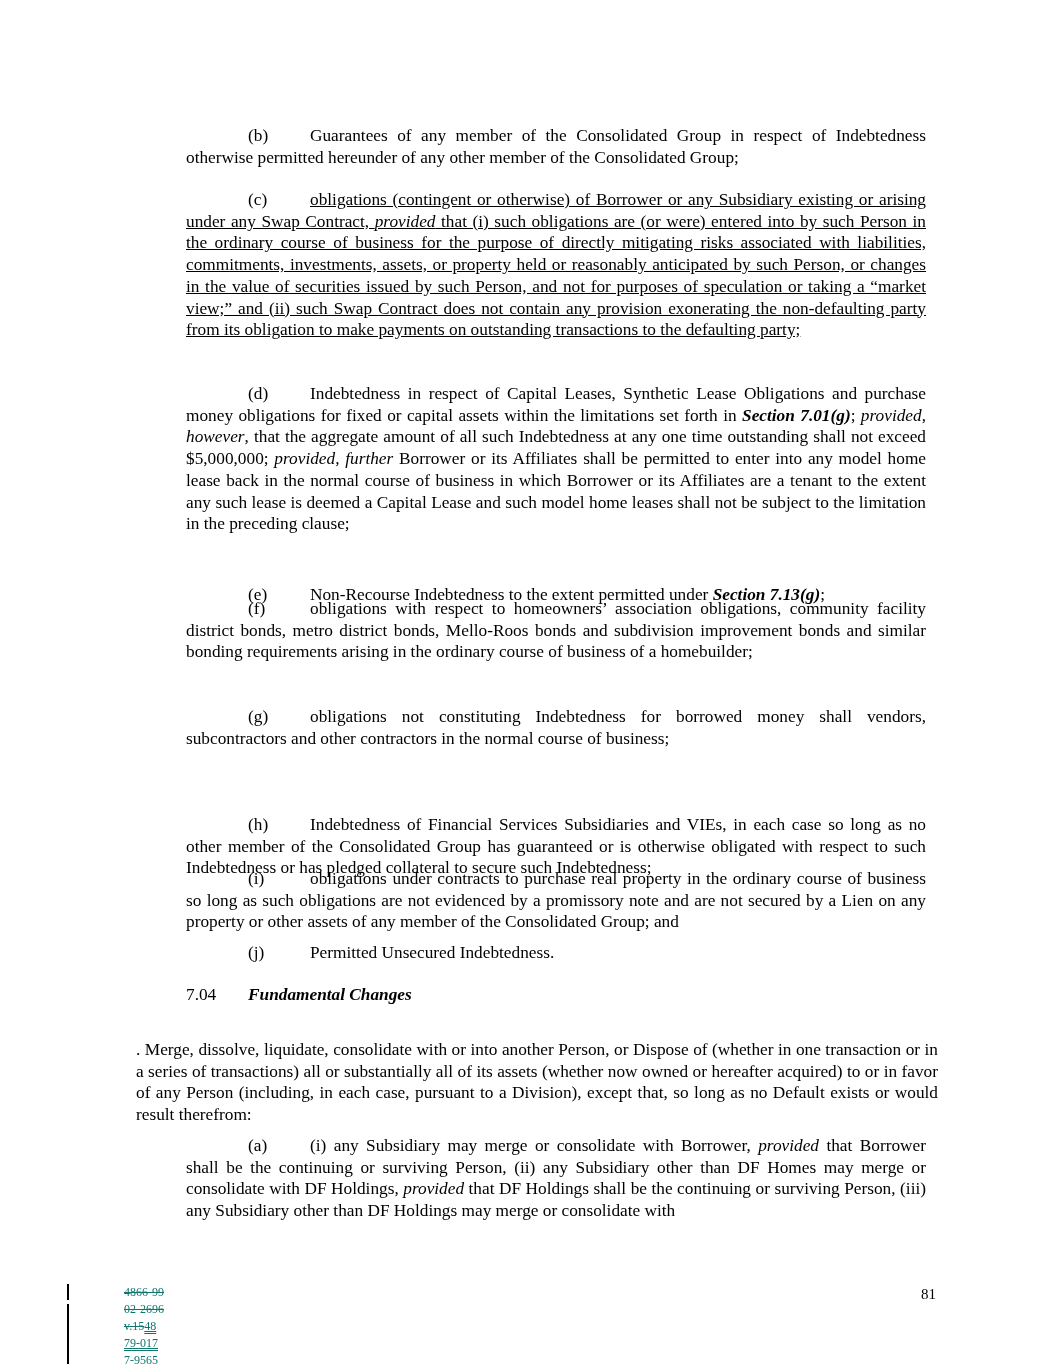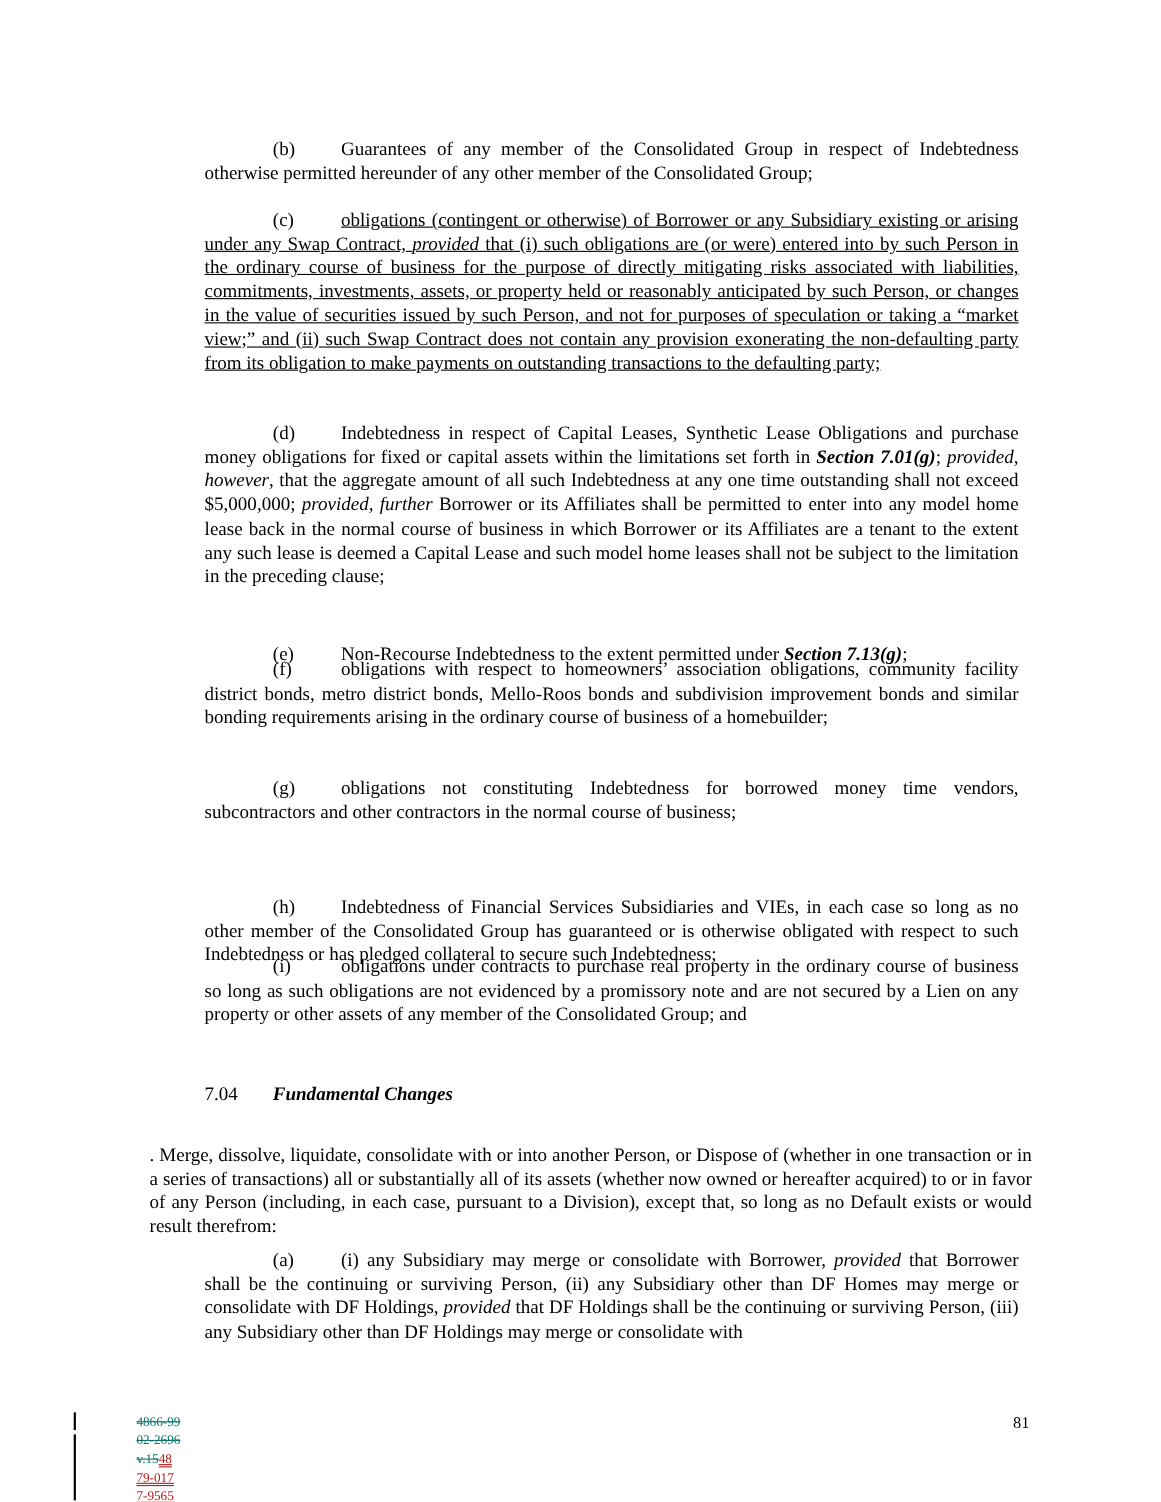--- a/index.html
+++ b/index.html
@@ -15,21 +15,21 @@
   }
   .para .lbl { display: inline-block; width: 62px; }
   .para .first { padding-left: 62px; }
   .heading { position: absolute; left: 186px; top: 984px; margin: 0; }
   .heading .num { display: inline-block; width: 62px; }
   .heading .title { font-weight: bold; font-style: italic; }
   .body-full { position: absolute; left: 124px; width: 802px; top: 1027px; text-align: justify; text-align-last: left; margin: 12px; }
   .page-number { position: absolute; left: 921px; top: 1284px; font-size: 15px; }
   .footer-code { position: absolute; left: 124px; top: 1284px; font-size: 12px; line-height: 17px; }
   .footer-code .del { color: #0f766e; text-decoration: line-through; }
-  .footer-code .ins { color: #b91c1c; text-decoration: underline double; }
+  .footer-code .ins { color: #0f766e; text-decoration: underline double; }
   .change-bar { position: absolute; left: 67px; width: 2px; background: #000; }
   .bi { font-weight: bold; font-style: italic; }
 </style>
 </head>
 <body>
 
 <div class="page">
 
   <p class="para" style="top:125px;">
     <span class="first"></span><span class="lbl">(b)</span><span class="segs"><span>Guarantees of any member of the Consolidated Group in respect of Indebtedness otherwise permitted hereunder of any other member of the Consolidated Group;</span></span>
@@ -45,31 +45,34 @@
 
   <p class="para" style="top:556px;margin-top:28px;">
     <span class="first"></span><span class="lbl">(e)</span><span class="segs"><span>Non-Recourse Indebtedness to the extent permitted under </span><span class="bi">Section 7.13(g)</span><span>;</span></span>
   </p>
 
   <p class="para" style="top:598px;">
     <span class="first"></span><span class="lbl">(f)</span><span class="segs"><span>obligations with respect to homeowners’ association obligations, community facility district bonds, metro district bonds, Mello-Roos bonds and subdivision improvement bonds and similar bonding requirements arising in the ordinary course of business of a homebuilder;</span></span>
   </p>
 
   <p class="para" style="top:706px;">
-    <span class="first"></span><span class="lbl">(g)</span><span class="segs"><span>obligations not constituting Indebtedness for borrowed money time vendors, subcontractors and other contractors in the normal course of business;</span></span>
+    <span class="first"></span><span class="lbl">(g)</span><span class="segs"><span>obligations not constituting Indebtedness for borrowed money shall vendors, subcontractors and other contractors in the normal course of business;</span></span>
   </p>
 
   <p class="para" style="top:770px;margin-top:44px;">
     <span class="first"></span><span class="lbl">(h)</span><span class="segs"><span>Indebtedness of Financial Services Subsidiaries and VIEs, in each case so long as no other member of the Consolidated Group has guaranteed or is otherwise obligated with respect to such Indebtedness or has pledged collateral to secure such Indebtedness;</span></span>
   </p>
 
   <p class="para" style="top:868px;">
     <span class="first"></span><span class="lbl">(i)</span><span class="segs"><span>obligations under contracts to purchase real property in the ordinary course of business so long as such obligations are not evidenced by a promissory note and are not secured by a Lien on any property or other assets of any member of the Consolidated Group; and</span></span>
   </p>
 
+  <p class="para" style="top:942px;">
+    <span class="first"></span><span class="lbl">(j)</span><span class="segs"><span>Permitted Unsecured Indebtedness.</span></span>
+  </p>
 
   <p class="heading">
     <span class="num">7.04</span><span class="title">Fundamental Changes</span>
   </p>
 
   <p class="body-full">. Merge, dissolve, liquidate, consolidate with or into another Person, or Dispose of (whether in one transaction or in a series of transactions) all or substantially all of its assets (whether now owned or hereafter acquired) to or in favor of any Person (including, in each case, pursuant to a Division), except that, so long as no Default exists or would result therefrom:</p>
 
   <p class="para" style="top:1135px;">
     <span class="first"></span><span class="lbl">(a)</span><span class="segs"><span>(i) any Subsidiary may merge or consolidate with Borrower, </span><span class="" style="font-style: italic;">provided</span><span> that Borrower shall be the continuing or surviving Person, (ii) any Subsidiary other than DF Homes may merge or consolidate with DF Holdings, </span><span class="" style="font-style: italic;">provided</span><span> that DF Holdings shall be the continuing or surviving Person, (iii) any Subsidiary other than DF Holdings may merge or consolidate with</span></span>
   </p>

